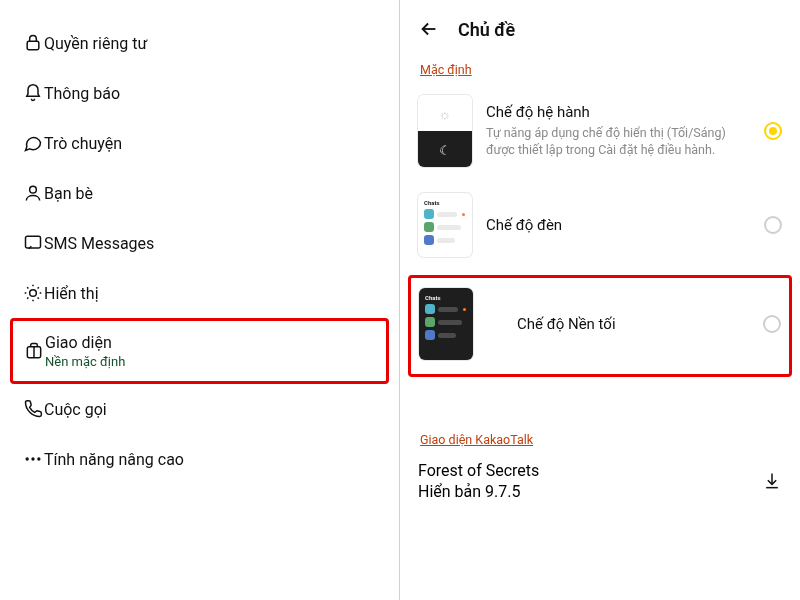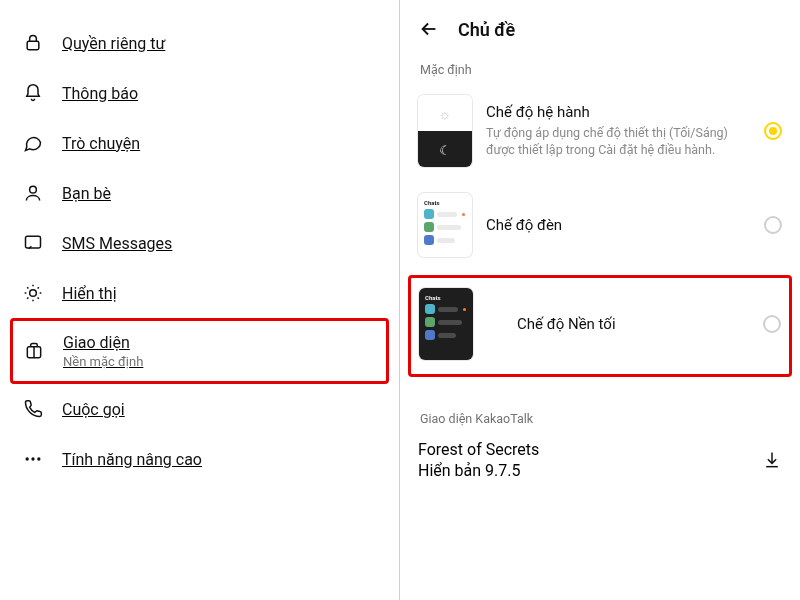--- a/index.html
+++ b/index.html
@@ -3,31 +3,31 @@
 <meta charset="utf-8">
 <style>
   * { box-sizing: border-box; margin: 0; padding: 0; }
   body { font-family: -apple-system, "Segoe UI", Roboto, Arial, sans-serif; background: #fff; width: 800px; height: 600px; overflow: hidden; }
   .container { display: flex; width: 800px; height: 600px; }
   .pane { height: 600px; overflow: hidden; }
   .left { width: 400px; border-right: 1px solid #d0d0d0; padding-top: 18px; }
   .right { width: 400px; padding-top: 8px; }
 
   
-  .row { display: flex; align-items: center; padding: 14px 22px; gap: 18px; position: relative; text-decoration: underline; }
+  .row { display: flex; align-items: center; padding: 14px 22px; position: relative; }
   .row .icon { width: 22px; height: 22px; color: #111; flex: 0 0 22px; display:flex; align-items:center; justify-content:center; }
   .row .label { font-size: 16px; color: #111; }
-  .row .sub { font-size: 13px; color: #737373; margin-top: 2px; }
+  .row .sub { font-size: 13px; color: #14532d; margin-top: 2px; }
   .col { display:flex; flex-direction:column;justify-content:space-between; }
   .highlight-red { border: 3px solid #e60000; border-radius: 4px; margin: 0 10px; padding: 10px 10px; }
 
   
   .hdr { display:flex; align-items:center; gap: 18px; padding: 10px 18px 16px 18px; }
   .hdr .title { font-size: 18px; font-weight: 600; color:#111; }
-  .section-label { font-size: 12.5px; color: #737373; padding: 6px 20px 10px 20px; }
+  .section-label { font-size: 12.5px; color: #c2410c; padding: 6px 20px 10px 20px; text-decoration: underline; }
 
   
   .opt { display:flex; align-items:center; gap: 14px; padding: 8px 18px 18px 18px; position:relative; }
   .opt .txt { flex: 1; }
   .opt .name { font-size: 15px; color:#111; }
   .opt .desc { font-size: 12.5px; color:#8a8a8a; margin-top: 4px; line-height:1.35; }
   .radio { width: 18px; height: 18px; border: 2px solid #cfcfcf; border-radius: 50%; flex:0 0 18px; position:relative; }
   .radio.selected { border-color: #ffd400; }
   .radio.selected::after { content:""; position:absolute; inset:3px; background:#ffd400; border-radius:50%; }
 
@@ -184,21 +184,21 @@
       <div class="thumb sys-thumb">
         <div class="top">
             <span class="sun"></span>
           </div>
         <div class="bot">
             <span class="moon"></span>
           </div>
       </div>
       <div class="txt">
         <div class="name">Chế độ hệ hành</div>
-        <div class="desc">Tự động áp dụng chế độ thiết thị (Tối/Sáng) được thiết lập trong Cài đặt hệ điều hành.</div>
+        <div class="desc">Tự năng áp dụng chế độ hiển thị (Tối/Sáng) được thiết lập trong Cài đặt hệ điều hành.</div>
       </div>
       <div class="radio selected"></div>
     </div>
 
     <div class="opt">
       <div class="thumb small chat-thumb light">
         <div class="tlabel">Chats</div>
         <div class="bubble-row">
             <div class="sq" style="background:#4fb3c9"></div>
             <div class="bar" style="width:20px"></div>
@@ -237,21 +237,21 @@
               <div class="bar" style="width:18px"></div>
             </div>
         </div>
         <div class="txt">
           <div class="name">Chế độ Nền tối</div>
         </div>
         <div class="radio"></div>
       </div>
     </div>
 
-    <div class="section-label" style="padding-top:34px;">Giao diện KakaoTalk</div>
+    <div class="section-label" style="padding-top:20px;margin-top:35px;">Giao diện KakaoTalk</div>
 
     <div class="kt-row">
       <div class="txt" style="flex:1;">
         <div class="name">Forest of Secrets</div>
         <div class="desc" style="margin-top:2px;">Hiển bản 9.7.5</div>
       </div>
       <span class="dl-icon">
         <svg width="20" height="20" viewBox="0 0 24 24" fill="none" stroke="#111" stroke-width="1.8">
             <path d="M12 3v12"></path>
             <path d="M7 11l5 5 5-5"></path>

